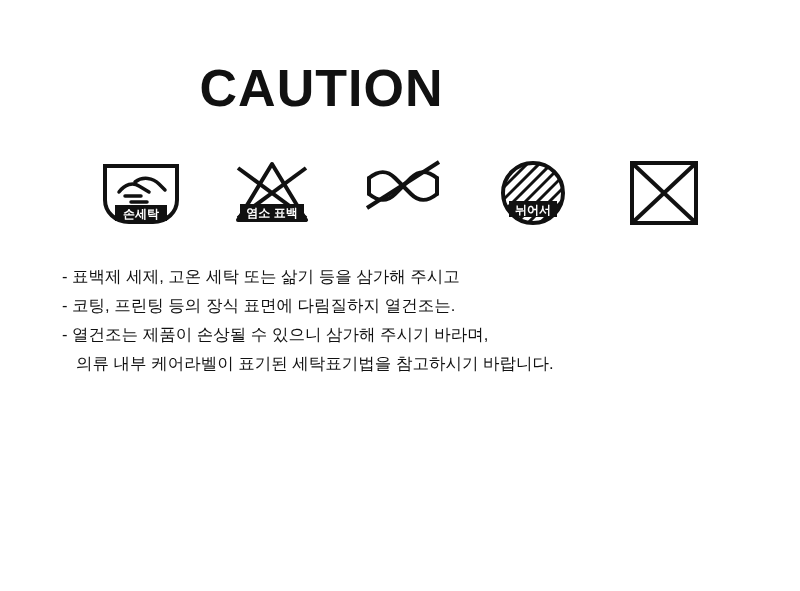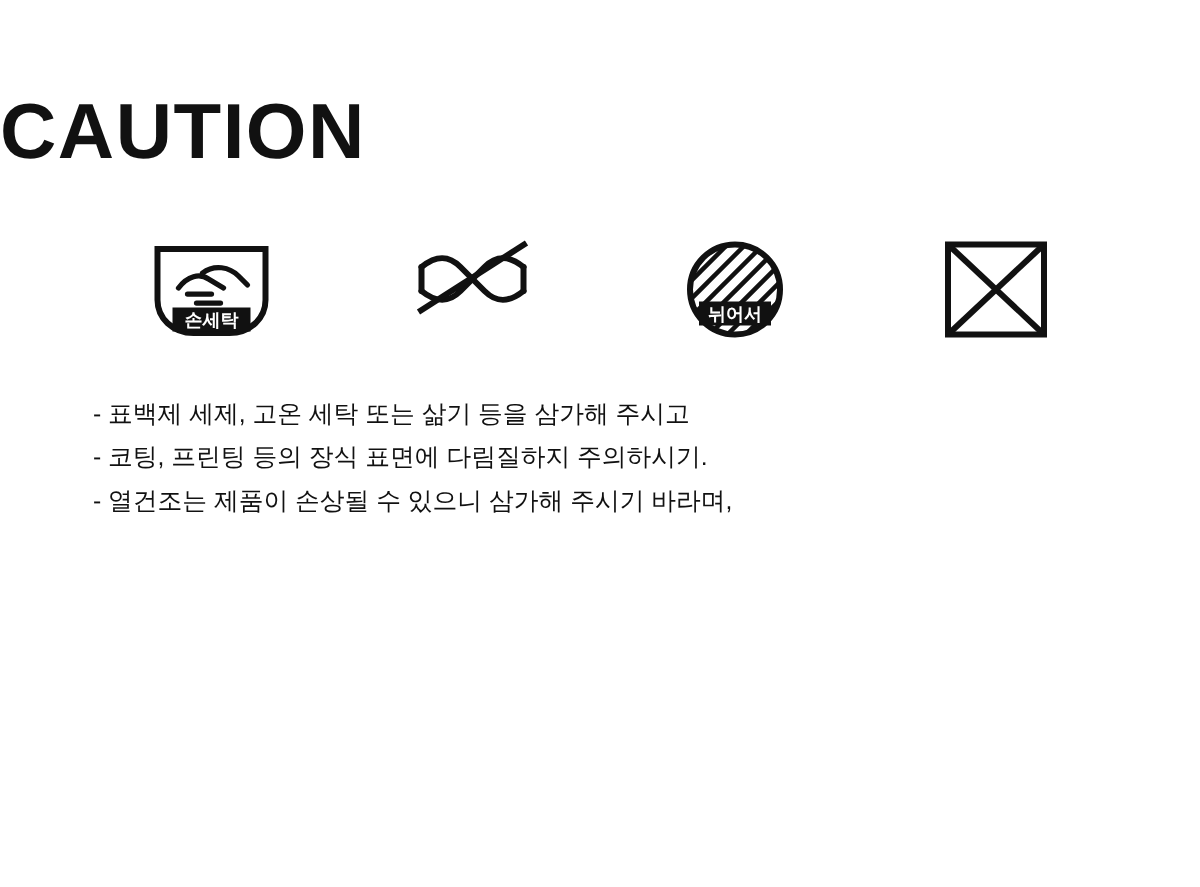--- a/index.html
+++ b/index.html
@@ -18,20 +18,21 @@
     position: relative;
     width: 800px;
     height: 591px;
     background: #ffffff;
   }
   .title {
     position: absolute;
     top: 58px;
     left: 0;
     width: 643px;
+    text-align: center;
     font-size: 52px;
     font-weight: bold;
     letter-spacing: 1px;
     color: #111111;
   }
   .symbols {
     position: absolute;
     top: 148px;
     left: 95px;
     width: 615px;
@@ -78,20 +79,29 @@
         <path d="M10 18 H82 V52 C82 64 72 74 58 74 H34 C20 74 10 64 10 52 Z" stroke="#111" stroke-width="4" fill="none"></path>
         <path d="M24 44 C30 36 38 34 44 38 L54 44" stroke="#111" stroke-width="3.5" fill="none" stroke-linecap="round"></path>
         <path d="M40 34 C48 28 58 30 64 36 L70 42" stroke="#111" stroke-width="3.5" fill="none" stroke-linecap="round"></path>
         <path d="M30 48 L46 48" stroke="#111" stroke-width="3.5" stroke-linecap="round"></path>
         <path d="M36 54 L52 54" stroke="#111" stroke-width="3.5" stroke-linecap="round"></path>
         <rect x="20" y="57" width="52" height="16" fill="#111"></rect>
         <text x="46" y="69.5" font-family="Liberation Sans, sans-serif" font-size="12" font-weight="bold" fill="#ffffff" text-anchor="middle">손세탁</text>
       </svg>
     </div>
 
+    <div class="symbol">
+      <svg width="92" height="92" viewBox="0 0 92 92" fill="none" xmlns="http://www.w3.org/2000/svg">
+        <path d="M46 16 L80 72 H12 Z" stroke="#111" stroke-width="4" fill="none" stroke-linejoin="round"></path>
+        <path d="M12 20 L80 70" stroke="#111" stroke-width="4"></path>
+        <path d="M80 20 L12 70" stroke="#111" stroke-width="4"></path>
+        <rect x="14" y="56" width="64" height="16" fill="#111"></rect>
+        <text x="46" y="68.5" font-family="Liberation Sans, sans-serif" font-size="12" font-weight="bold" fill="#ffffff" text-anchor="middle">염소 표백</text>
+      </svg>
+    </div>
 
     <div class="symbol">
       <svg width="92" height="92" viewBox="0 0 92 92" fill="none" xmlns="http://www.w3.org/2000/svg">
         <path d="M12 30 C22 22 30 22 38 30 L54 46 C62 54 70 54 80 46" stroke="#111" stroke-width="4" fill="none" stroke-linecap="round"></path>
         <path d="M12 46 C22 54 30 54 38 46 L54 30 C62 22 70 22 80 30" stroke="#111" stroke-width="4" fill="none" stroke-linecap="round"></path>
         <path d="M12 30 L12 46" stroke="#111" stroke-width="4" stroke-linecap="round"></path>
         <path d="M80 30 L80 46" stroke="#111" stroke-width="4" stroke-linecap="round"></path>
         <path d="M10 60 L82 14" stroke="#111" stroke-width="4"></path>
       </svg>
     </div>
@@ -132,17 +142,18 @@
         <path d="M14 15 L78 75" stroke="#111" stroke-width="4"></path>
         <path d="M78 15 L14 75" stroke="#111" stroke-width="4"></path>
       </svg>
     </div>
 
 
   </div>
 
   <div class="notes">
     <div class="note-line">- 표백제 세제, 고온 세탁 또는 삶기 등을 삼가해 주시고</div>
-    <div class="note-line">- 코팅, 프린팅 등의 장식 표면에 다림질하지 주의하시기.</div>
+    <div class="note-line">- 코팅, 프린팅 등의 장식 표면에 다림질하지 열건조는.</div>
     <div class="note-line">- 열건조는 제품이 손상될 수 있으니 삼가해 주시기 바라며,</div>
+    <div class="note-line indent">의류 내부 케어라벨이 표기된 세탁표기법을 참고하시기 바랍니다.</div>
   </div>
 
 </div>
 
 </body></html>

